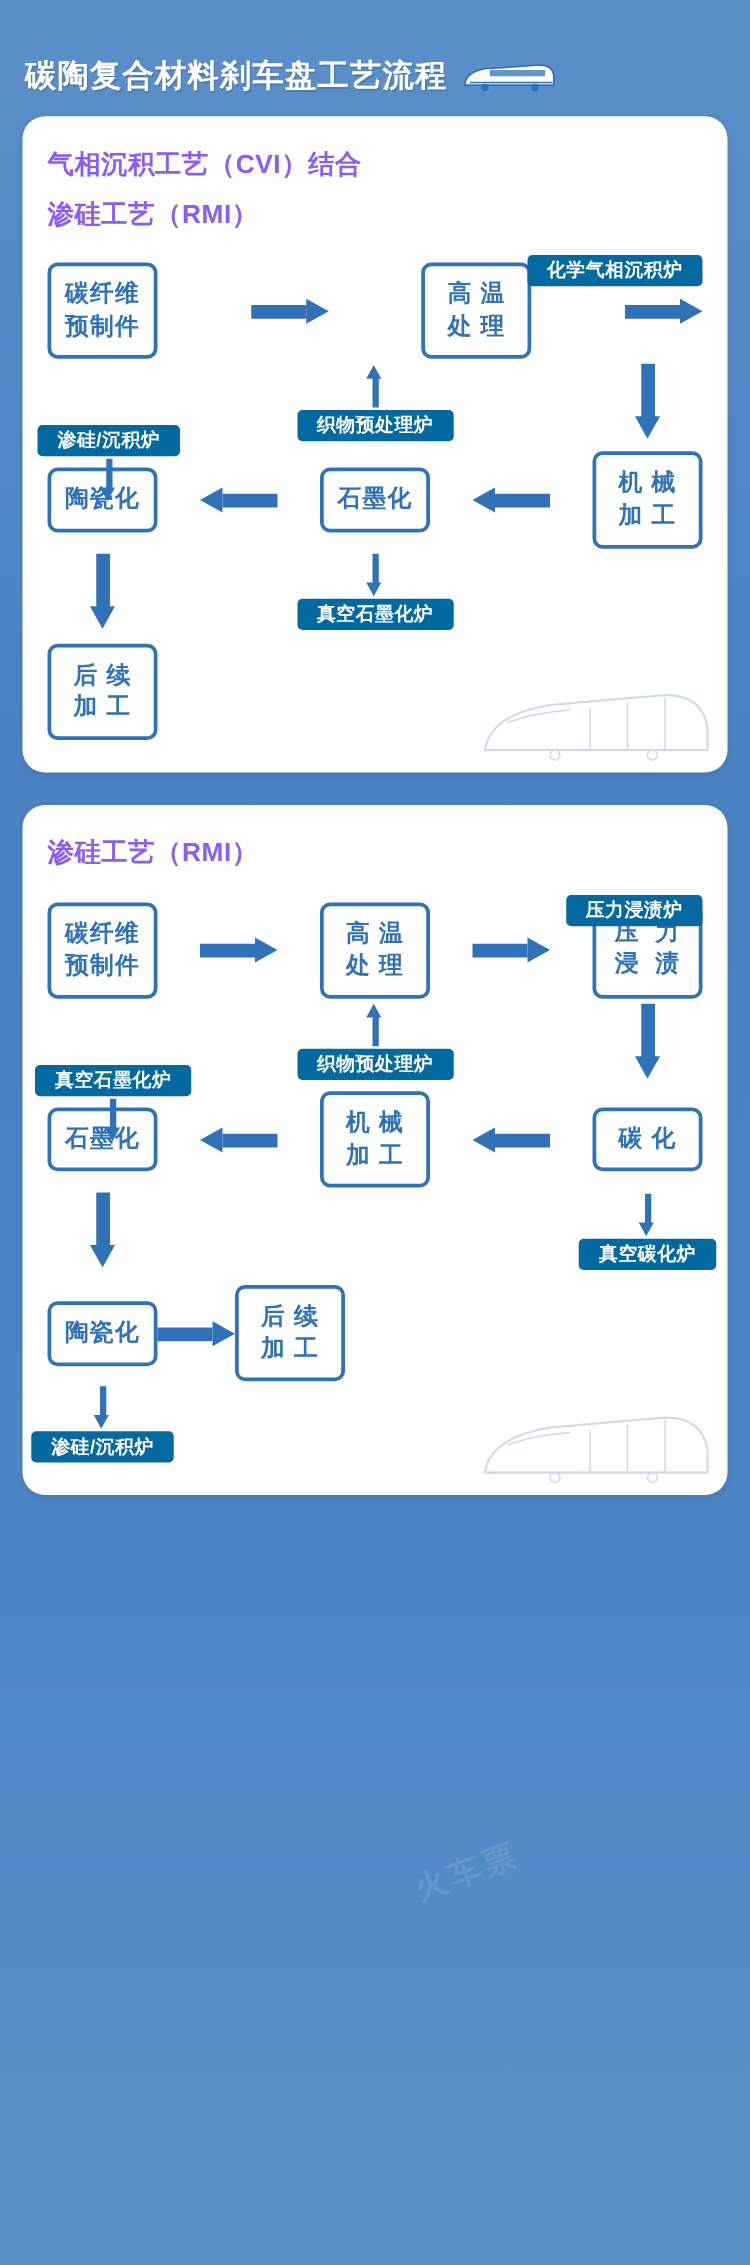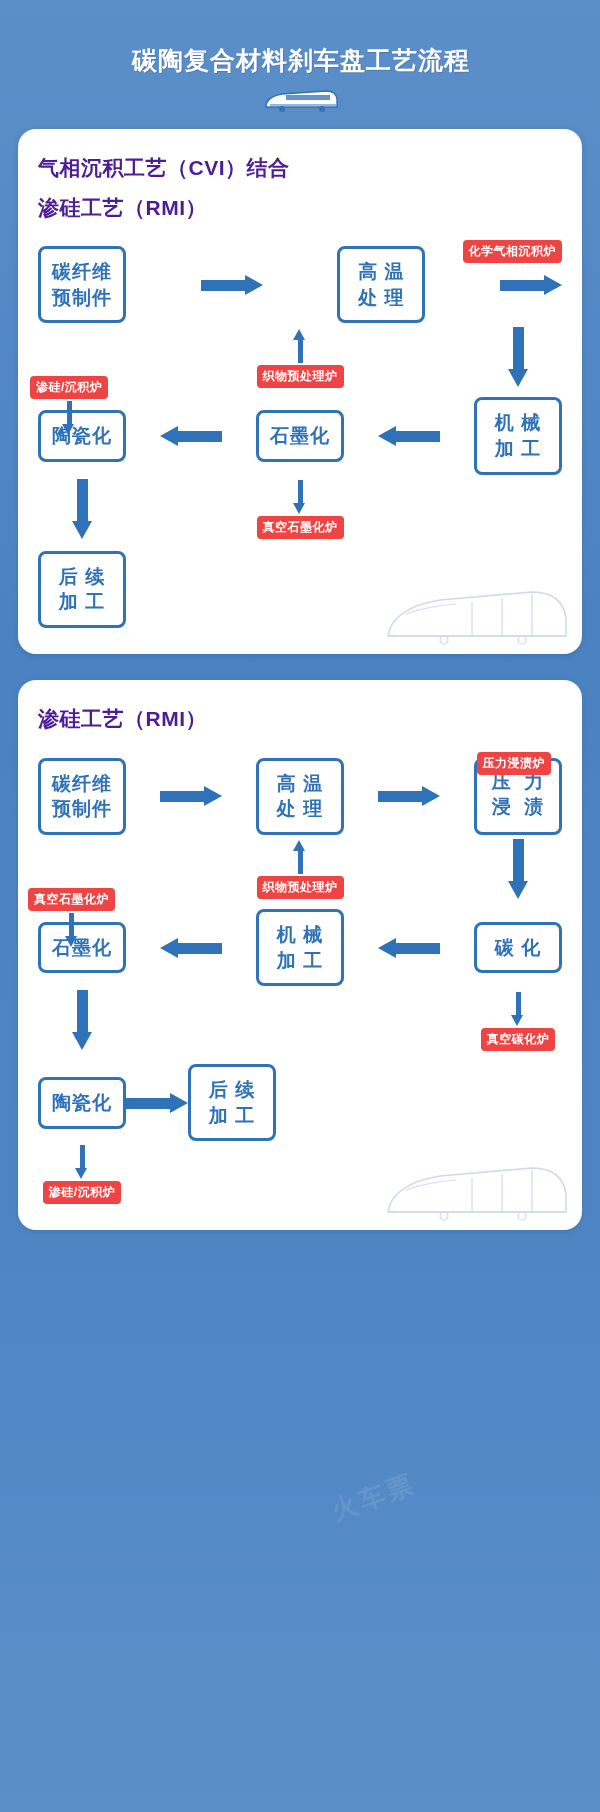--- a/index.html
+++ b/index.html
@@ -55,21 +55,20 @@
   .intro-card p { margin: 0; text-indent: 2em; }
 
   
   .section-title-row {
     display: flex;
     align-items: center;
     gap: 10px;
     margin: 26px 0 16px 2px;
     position: relative;
     z-index: 2;
-    flex-direction: column;
   }
   .section-title {
     color: #ffffff;
     font-size: 25px;
     font-weight: bold;
     letter-spacing: 1px;
     text-shadow: 1px 1px 0 rgba(0,0,0,0.12);
   }
   .train-badge {
     width: 78px;
@@ -83,21 +82,21 @@
     background: #ffffff;
     border-radius: 18px;
     padding: 22px 20px 26px 20px;
     margin-bottom: 26px;
     position: relative;
     z-index: 2;
     box-shadow: 0 2px 6px rgba(0,0,0,0.10);
     overflow: hidden;
   }
   .panel-title {
-    color: #4c1d95;
+    color: #8b5cf6;
     font-size: 21px;
     font-weight: bold;
     line-height: 1.6;
     letter-spacing: 0.5px;
     margin-bottom: 6px;
   }
 
   
   .flow {
     position: relative;
@@ -196,26 +195,26 @@
     border-top: 11px solid #2f72b8;
   }
   .v-arrow.thin.up .shaft { top: 10px; }
   .v-arrow.thin.up .head {
     border-top: none;
     border-bottom: 11px solid #2f72b8;
   }
 
   
   .tag {
-    background: #ef4444;
+    background: #0369a1;
     color: #ffffff;
-    font-size: 12px;
+    font-size: 15px;
     font-weight: bold;
     border-radius: 4px;
-    padding: 3px 6px;
+    padding: 3px 16px;
     white-space: nowrap;
     letter-spacing: 0.5px;
     display: inline-block;
   }
   .tag-wrap {
     position: absolute;
     display: flex;
     flex-direction: column;
     align-items: center;
     z-index: 4;
@@ -370,21 +369,21 @@
         <circle cx="140" cy="56" r="4" fill="none" stroke="#9ab6d8" stroke-width="1.2"></circle>
       </svg>
     </div>
   </div>
 
   <div class="panel">
     <div class="panel-title" style="margin-bottom:22px;">渗硅工艺（RMI）</div>
 
     <div class="flow">
 
-      <div class="tag-wrap" style="right:11px; top:-6px;margin-left:32px;">
+      <div class="tag-wrap" style="right:0px; top:-6px;margin-left:32px;">
         <span class="tag">压力浸渍炉</span>
       </div>
 
       <div class="row" style="margin-top:22px;">
         <div class="cell">
           <div class="node" style="white-space:pre-line;">碳纤维
 预制件</div>
         </div>
         <div class="h-arrow">
             <div class="shaft"></div>

